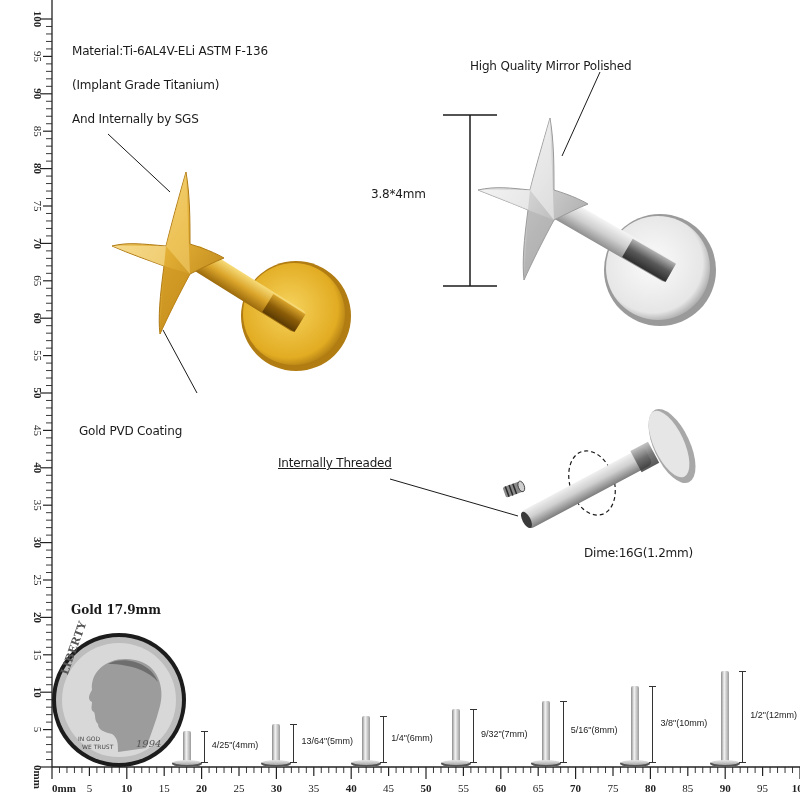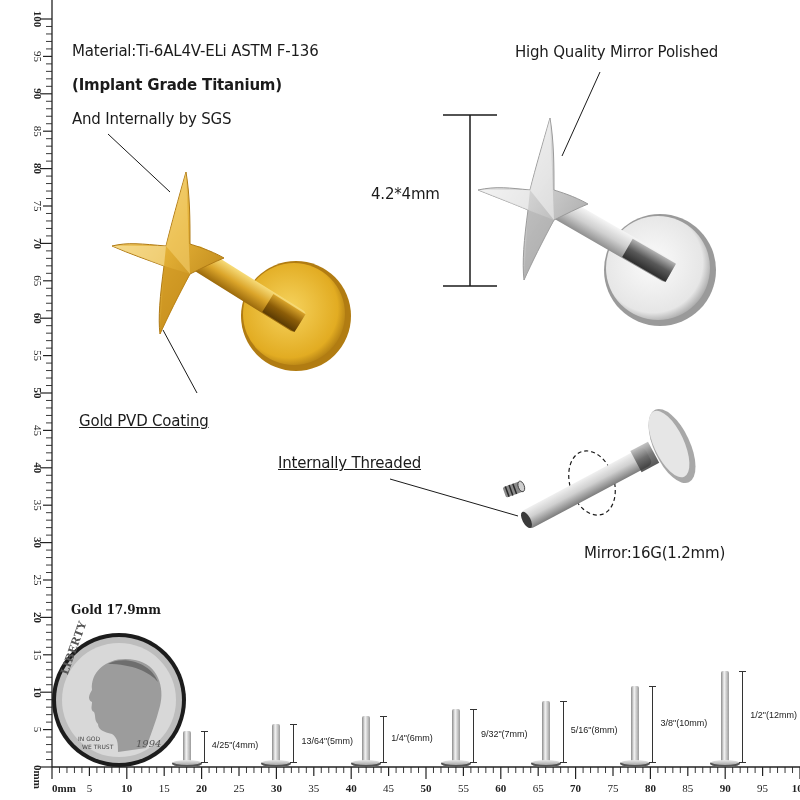--- a/index.html
+++ b/index.html
@@ -1,19 +1,19 @@
 <!DOCTYPE html>
 <html><head>
 <meta charset="utf-8">
 <style>
   html, body { margin: 0; padding: 0; background: #ffffff; }
   body { width: 800px; height: 800px; position: relative; overflow: hidden;
          font-family: "DejaVu Sans", "Liberation Sans", sans-serif; color: #1a1a1a; }
   .abs { position: absolute; }
-  .label { position: absolute; font-size: 15px; line-height: 22px; white-space: nowrap; color: #1b1b1b; letter-spacing: -0.2px; }
+  .label { position: absolute; font-size: 12px; line-height: 22px; white-space: nowrap; color: #1b1b1b; letter-spacing: -0.2px; }
   .small-label { position: absolute; font-size: 9px; white-space: nowrap; color: #222; font-family: "Liberation Sans", sans-serif; }
   .serif { font-family: "DejaVu Serif", "Liberation Serif", serif; }
   svg { position: absolute; left: 0; top: 0; }
   .ruler-num { font-family: "Liberation Serif", "DejaVu Serif", serif; font-size: 11px; fill: #222; }
 </style>
 </head>
 <body>
 
 <svg id="ruler-svg" width="800" height="800">
     <line x1="52" y1="767" x2="800" y2="767" stroke="#222" stroke-width="1.3"></line>
@@ -393,28 +393,28 @@
     <circle cx="119" cy="700" r="67" fill="#1c1c1c"></circle>
     <circle cx="119" cy="700" r="63" fill="#bdbdbd"></circle>
     <circle cx="119" cy="700" r="57" fill="#d8d8d8"></circle>
 
     <path d="M92 690 C90 670 110 655 135 660 C158 664 165 688 160 706 C156 722 150 736 146 748 L118 752 C118 744 118 738 112 734 C104 732 98 730 98 724 C94 720 96 716 94 712 C90 710 92 706 92 702 C88 700 88 696 92 690 Z" fill="#9c9c9c"></path>
     <path d="M108 664 C120 656 150 660 158 682 C150 672 132 664 108 664 Z" fill="#6e6e6e"></path>
   </g>
 </svg>
 
 <div class="label" style="left:72px; top:40px;">Material:Ti-6AL4V-ELi ASTM F-136</div>
-<div class="label" style="left:72px; top:74px;font-weight:bold;">(Implant Grade Titanium)</div>
+<div class="label" style="left:72px; top:74px;">(Implant Grade Titanium)</div>
 <div class="label" style="left:72px; top:108px;">And Internally by SGS</div>
 
-<div class="label" style="left:470px; top:41px;margin-left:45px;">High Quality Mirror Polished</div>
-<div class="label" style="left:371px; top:183px;">4.2*4mm</div>
-<div class="label" style="left:79px; top:410px;text-decoration:underline;">Gold PVD Coating</div>
+<div class="label" style="left:470px; top:55px;">High Quality Mirror Polished</div>
+<div class="label" style="left:371px; top:183px;">3.8*4mm</div>
+<div class="label" style="left:79px; top:420px;">Gold PVD Coating</div>
 <div class="label" style="left:278px; top:452px;text-decoration:underline;">Internally Threaded</div>
-<div class="label" style="left:584px; top:542px;">Mirror:16G(1.2mm)</div>
+<div class="label" style="left:584px; top:542px;">Dime:16G(1.2mm)</div>
 
 <div class="abs serif" style="left:71px; top:603px; font-size:12px; font-weight:bold;">Gold 17.9mm</div>
 
 <div class="abs serif" style="left:58px; top:672px; font-size:11px; font-weight:bold; color:#555; transform:rotate(-70deg); transform-origin:left top;">LIBERTY</div>
 <div class="abs serif" style="left:136px; top:738px; font-size:10px; color:#555; font-style:italic;">1994</div>
 <div class="abs" style="left:78px; top:735px; font-size:6px; color:#444;">IN GOD</div>
 <div class="abs" style="left:82px; top:743px; font-size:6px; color:#444;">WE TRUST</div>
 
 <div id="post-lineup">
     <div style="position: absolute; left: 182.64px; top: 731.08px; width: 8px; height: 29.92px; background: linear-gradient(90deg, rgb(138, 138, 138), rgb(244, 244, 244) 40%, rgb(154, 154, 154)); border-radius: 2px 2px 0px 0px;"></div>

